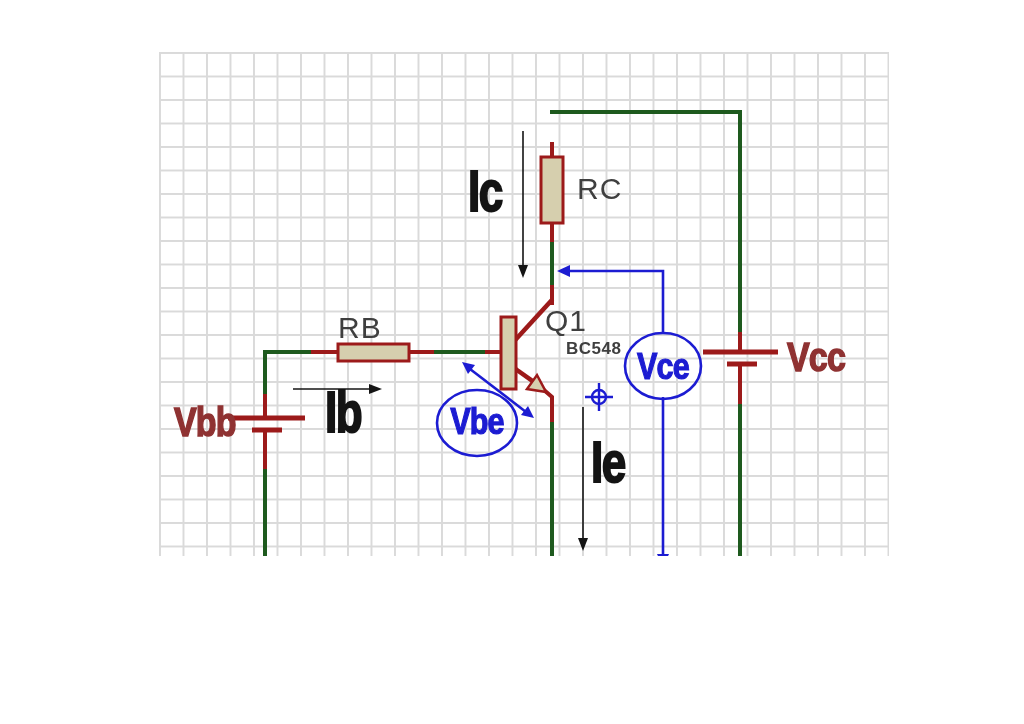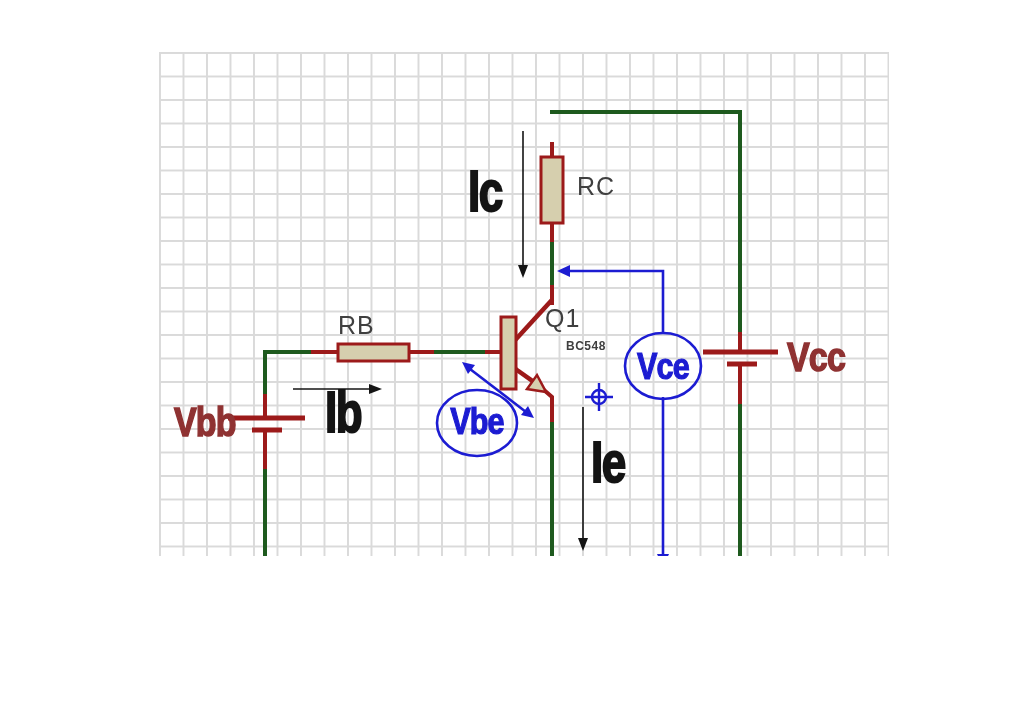--- a/index.html
+++ b/index.html
@@ -32,22 +32,22 @@
   .current{font-size:58px;font-weight:bold;color:var(--current-black);
        -webkit-text-stroke:2px var(--current-black);
        transform:scaleX(0.76);transform-origin:left top;letter-spacing:-2px;}
   .source-lbl{font-size:40px;font-weight:bold;color:var(--label-darkred);
        -webkit-text-stroke:1.5px var(--label-darkred);
        transform:scaleX(0.85);transform-origin:left top;letter-spacing:-1px;}
   .volt-lbl{font-size:36px;font-weight:bold;color:var(--annotation-blue);
        -webkit-text-stroke:1.2px var(--annotation-blue);
        transform:scaleX(0.85);transform-origin:center top;
        text-align:center;letter-spacing:-1px;}
-  .ref-lbl{font-size:25px;color:var(--label-gray);letter-spacing:1px;}
-  .part-lbl{font-size:12px;font-weight:bold;color:var(--label-gray);letter-spacing:0.5px;}
+  .ref-lbl{font-size:30px;color:var(--label-gray);letter-spacing:1px;}
+  .part-lbl{font-size:17px;font-weight:bold;color:var(--label-gray);letter-spacing:0.5px;}
 </style>
 </head>
 <body>
 
 <div id="stage">
   <div id="grid"></div>
 
   <svg id="circuit" viewBox="0 0 1024 724">
 
     <path class="wire" d="M552,112 H740 V336"></path>

